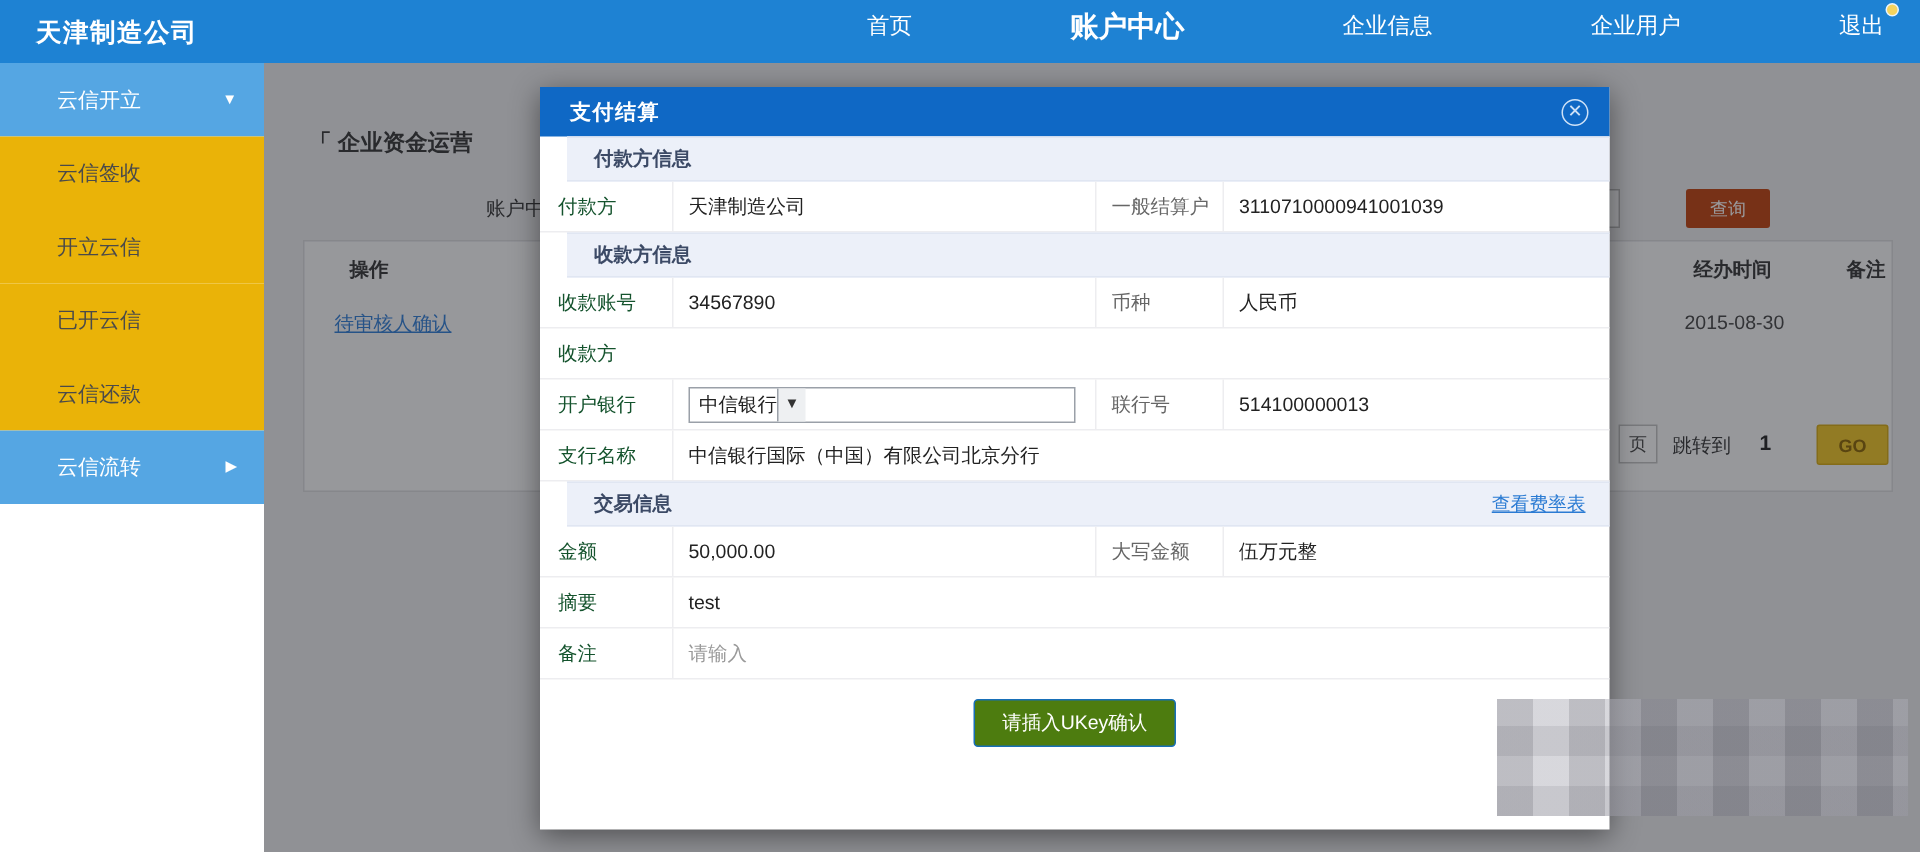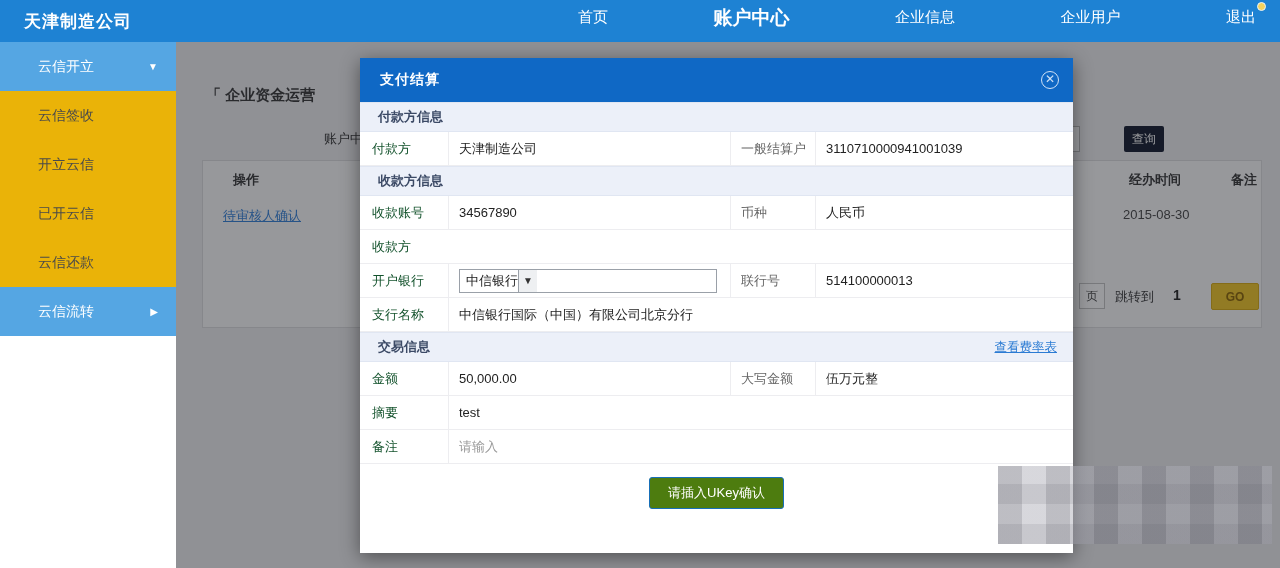--- a/index.html
+++ b/index.html
@@ -26,44 +26,44 @@
 
   
   .dim { position:absolute; left:176px; top:42px; right:0; bottom:0; background:rgba(28,30,38,0.45); z-index:40; }
 
   
   .content { position:absolute; left:176px; top:42px; right:0; bottom:0; background:#efeff1; z-index:10; }
   .page-title { position:absolute; left:30px; top:44px; font-size:15px; color:#333; font-weight:bold; }
   .filter-label { position:absolute; left:148px; top:88px; font-size:13px; color:#333; }
   .filter-input { position:absolute; left:764px; top:84px; width:140px; height:26px; background:#fff;
                   border:1px solid #b9b9b9; font-size:13px; color:#333; text-align:right; padding:4px 6px; }
-  .search-btn { position:absolute; left:948px; top:84px; width:40px; height:26px; background:#0f172a; color:#fff;
+  .search-btn { position:absolute; left:948px; top:84px; width:56px; height:26px; background:#c2410c; color:#fff;
                 border:none; border-radius:2px; font-size:12px; cursor:pointer; }
   .table-card { position:absolute; left:26px; top:118px; right:18px; height:168px; background:#fbfbfc;
                 border:1px solid #dcdcdf; }
   .th { position:absolute; font-size:13px; font-weight:bold; color:#333; }
   .row-link { position:absolute; left:20px; top:46px; font-size:13px; color:#2f7ed8; text-decoration:underline; cursor:pointer; }
   .row-time { position:absolute; left:920px; top:46px; font-size:13px; color:#444; }
   .pg-box { position:absolute; left:876px; top:122px; width:26px; height:26px; border:1px solid #c4c4c4; background:#fff;
             font-size:12px; color:#444; text-align:center; line-height:24px; }
   .pg-jump { position:absolute; left:912px; top:127px; font-size:13px; color:#333; cursor:pointer; }
   .pg-num { position:absolute; left:970px; top:126px; font-size:14px; font-weight:bold; color:#222; }
   .pg-go { position:absolute; left:1008px; top:122px; width:48px; height:27px; background:#f3c623; border:1px solid #d9ab10;
            border-radius:2px; color:#8a6400; font-size:12px; font-weight:bold; cursor:pointer; }
 
   
   .modal { position:absolute; left:360px; top:58px; width:713px; height:495px; background:#fff; z-index:60;
            box-shadow:0 4px 18px rgba(0,0,0,0.45); }
-  .modal-header { height:44px; background:#0f68c5; display:flex; align-items:center; justify-content:space-between;
+  .modal-header { height:33px; background:#0f68c5; display:flex; align-items:center; justify-content:space-between;
                   padding:0 14px 0 20px; }
   .modal-title { color:#fff; font-size:14px; font-weight:bold; letter-spacing:1px; }
   .modal-close { width:18px; height:18px; border:1.5px solid #cfe2f7; border-radius:50%; color:#cfe2f7;
                  font-size:12px; line-height:15px; text-align:center; cursor:pointer; }
   .m-section { height:30px; background:#ecf0f9; border-top:1px solid #e0e6f2; border-bottom:1px solid #e0e6f2;
-               display:flex; align-items:center; justify-content:space-between; padding:0 16px 0 18px; }
+               display:flex; align-items:center; justify-content:space-between; padding:0 16px 0 18px;margin-left:18px; }
   .m-section-title { font-size:13px; color:#3c4a66; font-weight:bold; }
   .rate-link { font-size:12.5px; color:#2b7bd3; text-decoration:underline; cursor:pointer; }
   .m-row { display:grid; grid-template-columns:88px 282px 85px 1fr; min-height:34px; align-items:stretch;
            border-bottom:1px solid #ededf0; font-size:13px; }
   .m-row > div { display:flex; align-items:center; }
   .m-row > div + div { border-left:1px solid #ededf0; }
   .lbl { padding-left:12px; color:#14532d; }
   .lbl2 { padding-left:10px; color:#666; }
   .val { padding-left:10px; color:#222; }
   .val.span3 { grid-column:2 / 5; }

